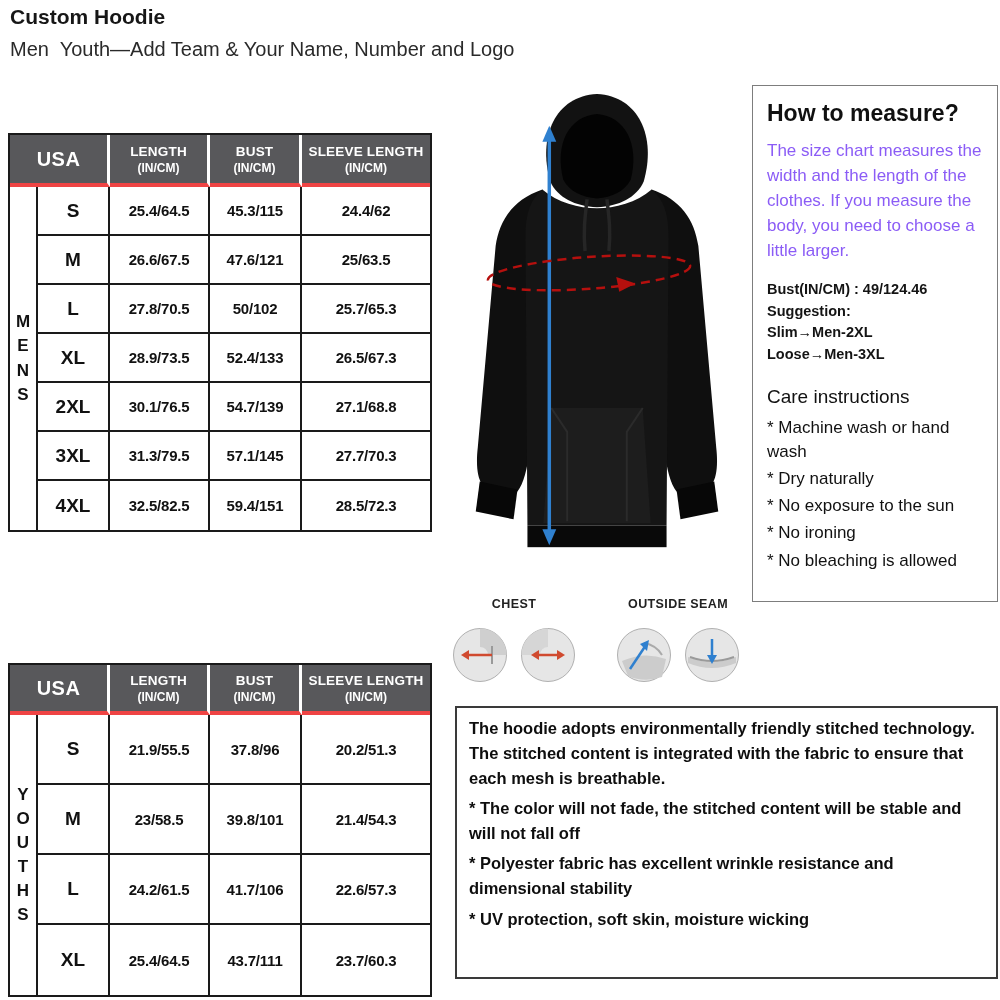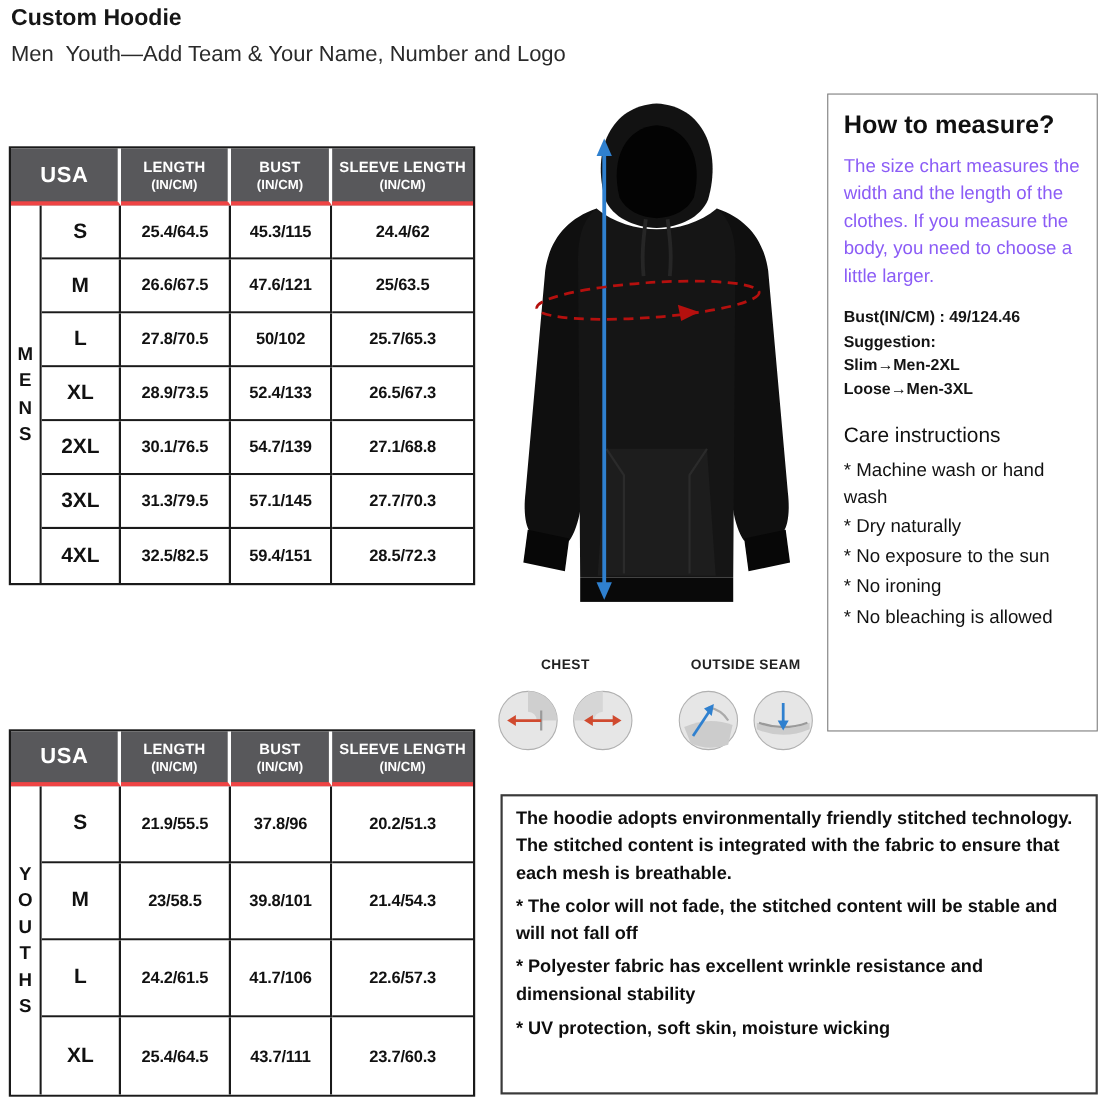--- a/index.html
+++ b/index.html
@@ -40,31 +40,31 @@
   .hoodie-figure svg { width:100%; height:100%; display:block; }
 
   
   .measure-legend { position:absolute; left:452px; top:597px; display:flex; gap:40px;align-items:flex-end; }
   .legend-group { display:flex; flex-direction:column; align-items:center; }
   .legend-label { font-size:12.5px; font-weight:700; letter-spacing:.4px; color:#222; }
   .legend-circles { display:flex; gap:12px; margin-top:16px; }
   .legend-circles svg { width:56px; height:56px; display:block; }
 
   
-  .right-panel { position:absolute; left:752px; top:85px; width:246px; height:580px;
+  .right-panel { position:absolute; left:752px; top:85px; width:246px; height:517px;
                  border:1.5px solid #7d7d7d; padding:14px 8px 0 14px; background:#fff; }
   .htm-title { font-size:23px; font-weight:600; color:#101010; }
   .htm-body { font-size:17px; line-height:1.47; margin-top:12px; color:#8b5cf6; }
   .htm-example { margin-top:15px; font-size:14.5px; font-weight:700; line-height:1.5; color:#141414; }
   .care-title { font-size:19px; font-weight:500; margin-top:20px; }
   .care-list { margin-top:8px; font-size:17px; line-height:1.42; font-weight:500; }
   .care-list .care-line { margin-bottom:3px; }
 
   
-  .bottom-panel { position:absolute; left:455px; top:722px; width:543px; height:273px;
+  .bottom-panel { position:absolute; left:455px; top:706px; width:543px; height:273px;
                   border:2px solid #3a3a3a; padding:8px 12px; background:#fff;
                   font-size:16.5px; font-weight:600; line-height:1.52; color:#0e0e0e; }
   .bottom-panel .para { margin-bottom:5px; }
 </style>
 </head>
 <body>
 
 <div class="page">
 
   <div class="header">

